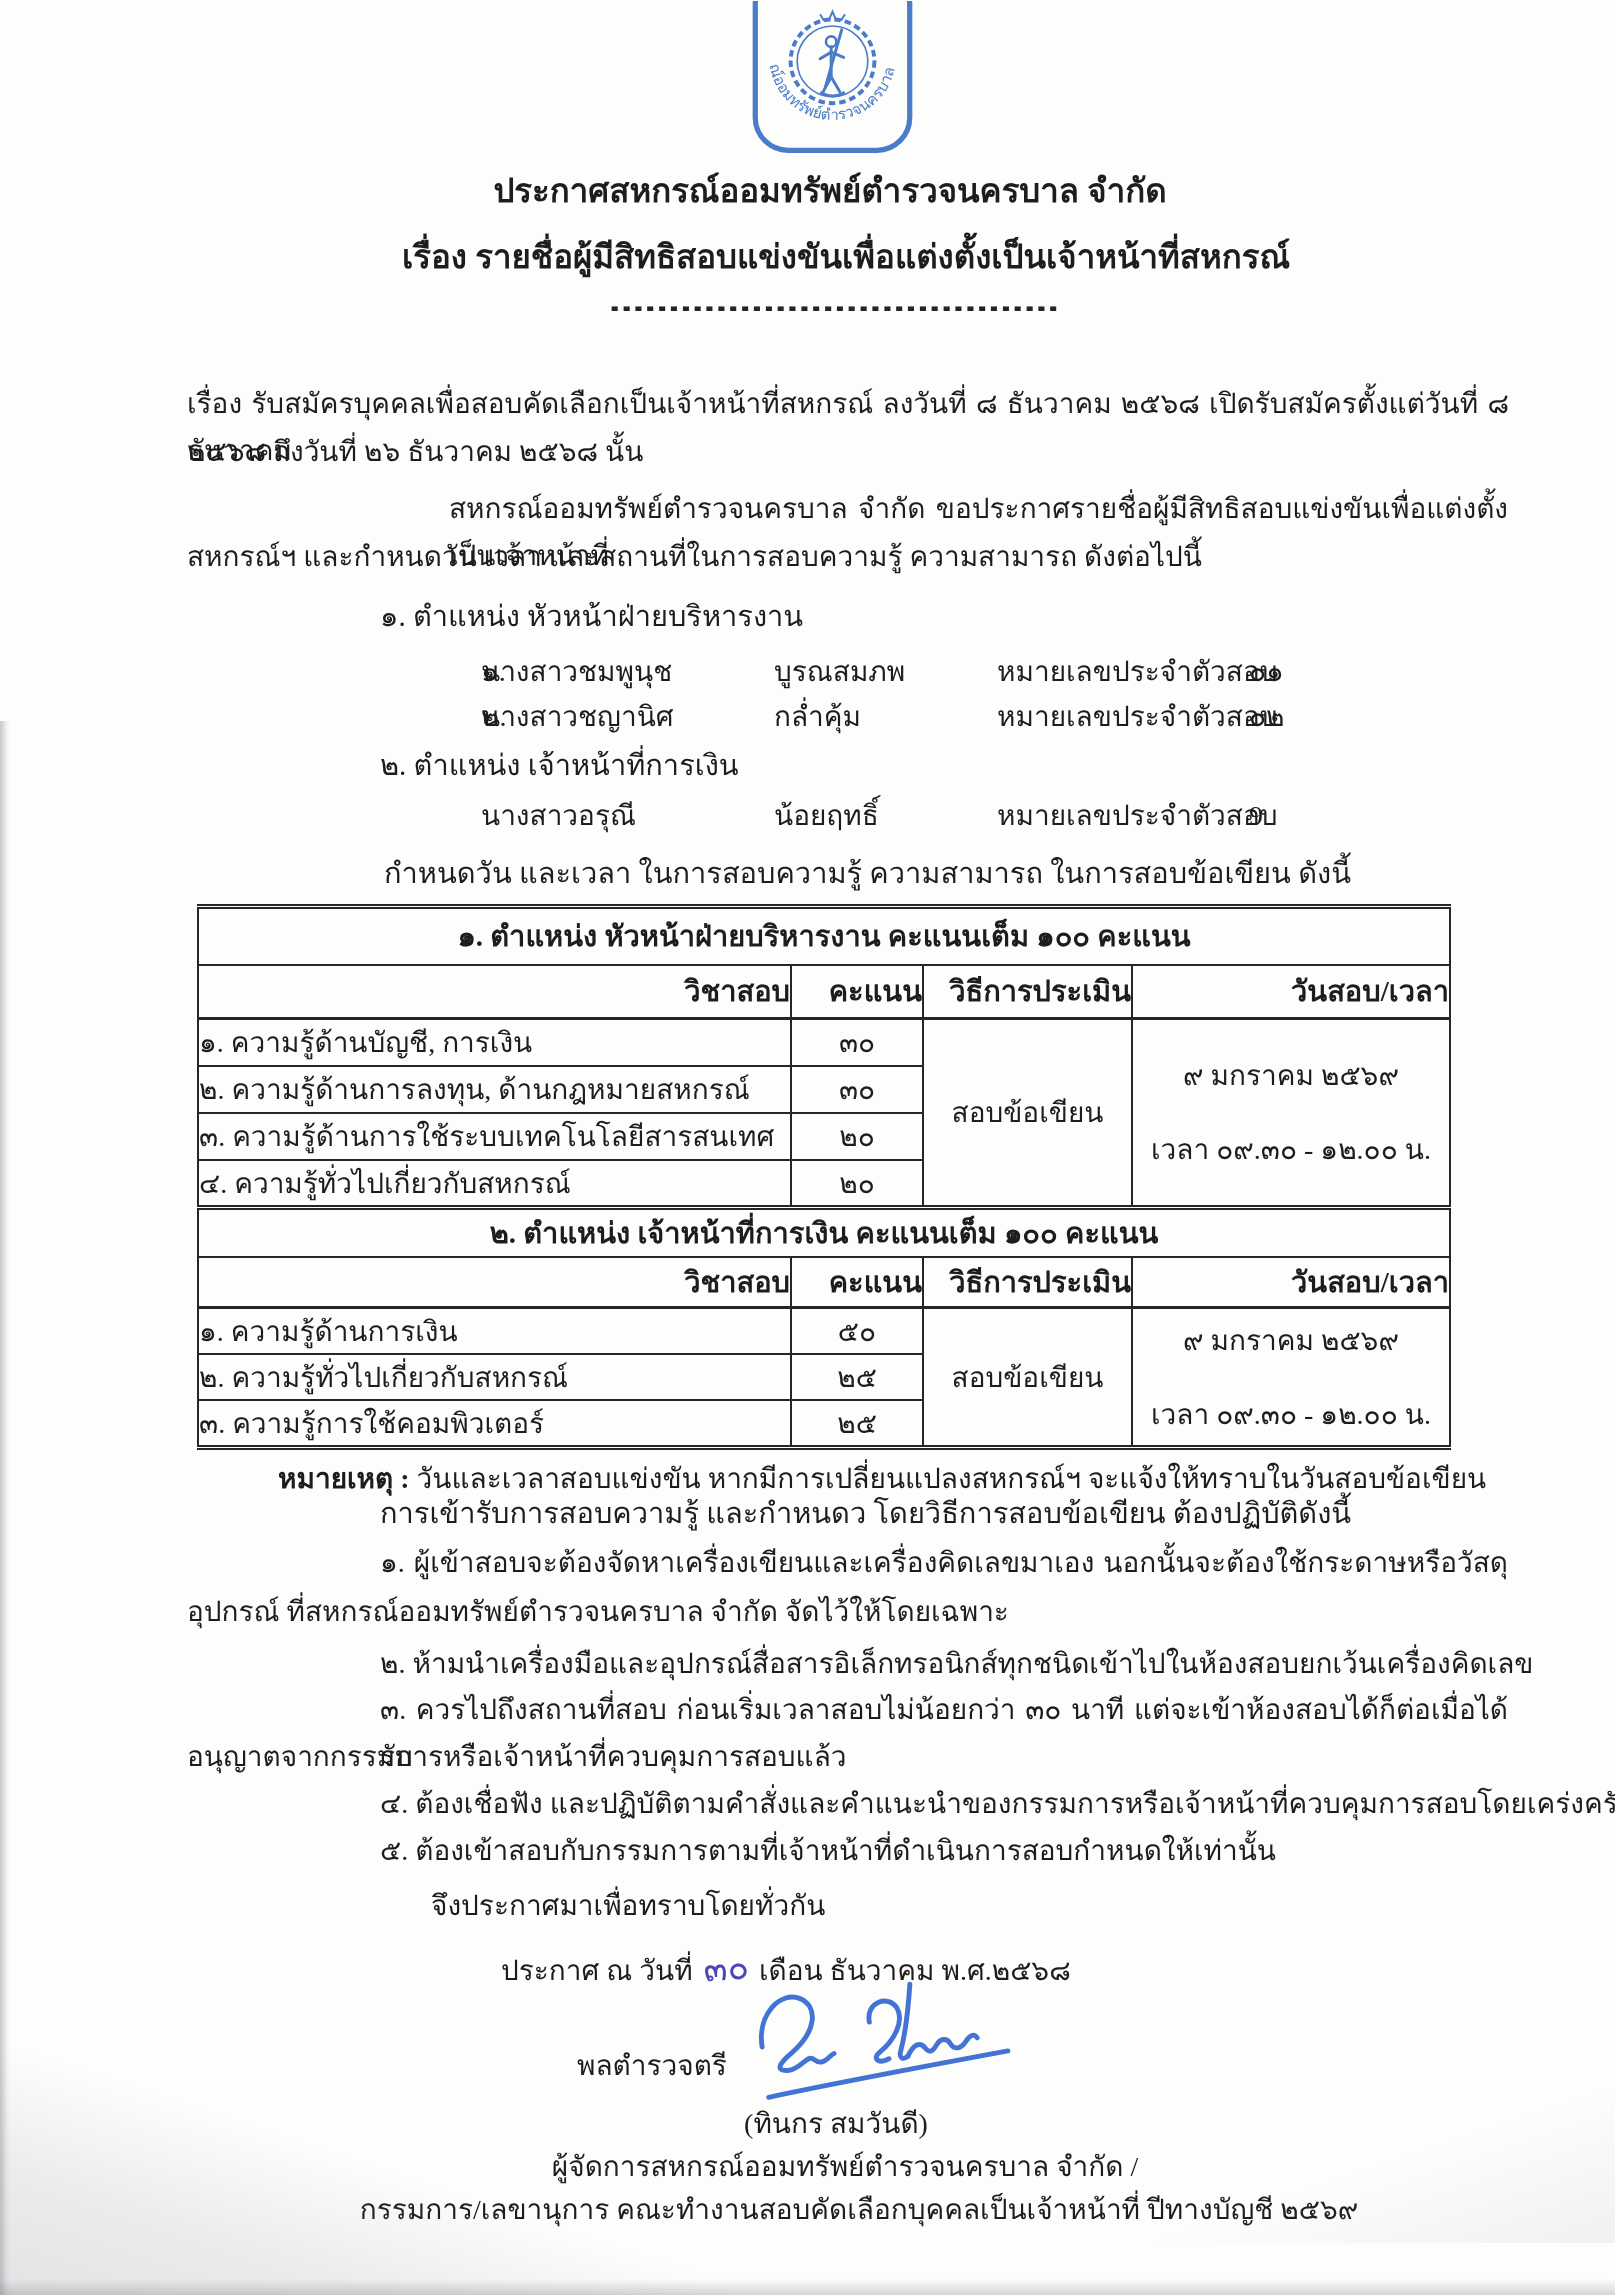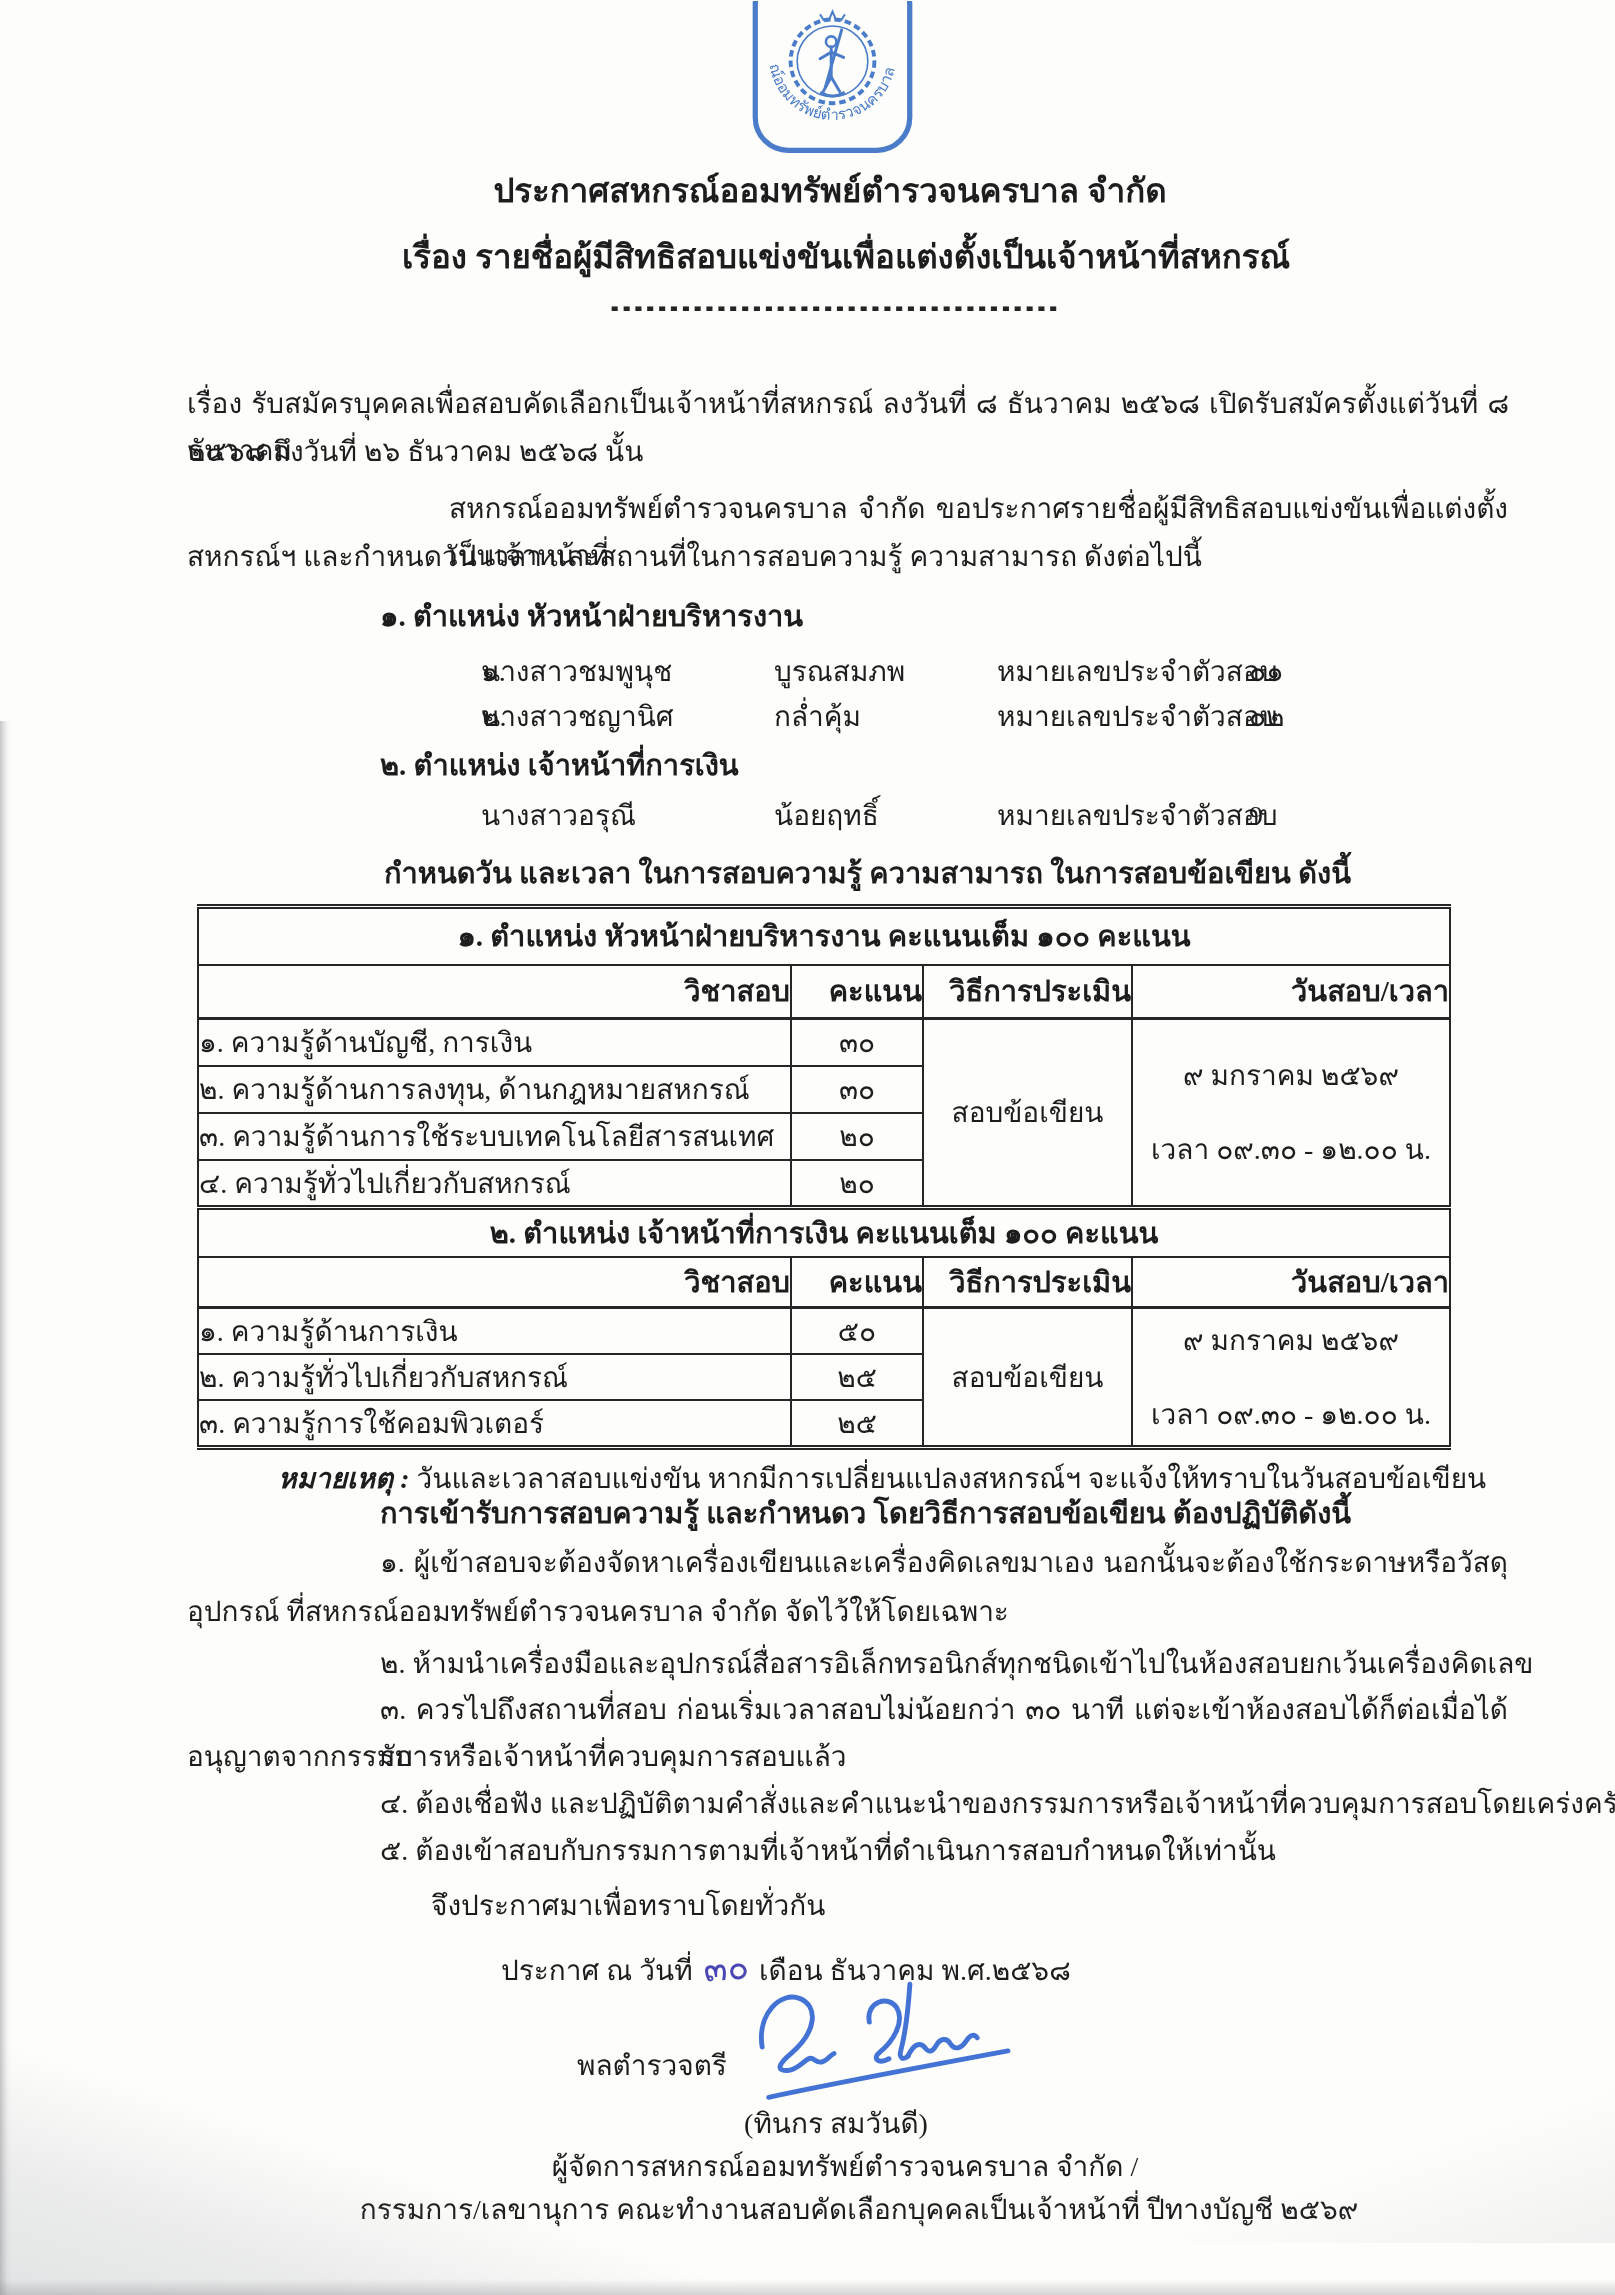--- a/index.html
+++ b/index.html
@@ -6,41 +6,41 @@
   .page{
     position:relative;
     width:1615px;height:2295px;
     margin:0 auto;
     background:#fdfdfb;
     overflow:hidden;
     font-family:"Liberation Serif","DejaVu Serif",serif;
     color:#1d1d1d;
   }
   .abs{position:absolute;}
-  .bold{font-weight:bold;font-style:italic;}
+  .bold{font-weight:bold;}
   .center{transform:translateX(-50%);}
   
   .title-line{font-size:33px;font-weight:bold;line-height:52px;white-space:nowrap;}
   
   .dashes{
     font-family:"DejaVu Sans Mono","Liberation Mono",monospace;
     font-size:19.7px;font-weight:bold;letter-spacing:0px;color:#242424;
     transform:translateX(-50%) scaleY(1.6);
     white-space:nowrap;
   }
   
   .bline{
     left:187px;width:1322px;height:47px;
     font-size:28px;line-height:47px;
     white-space:nowrap;
   }
   .stretch{white-space:normal;text-align:justify;text-align-last:justify;}
   .ind{padding-left:262px;width:1059px;}
   .ind2{padding-left:193px;width:1128px;}
-  .hline{font-size:29px;font-weight:bold;line-height:47px;white-space:nowrap;}
+  .hline{font-size:29px;font-weight:normal;line-height:47px;white-space:nowrap;}
   
   .cand{left:187px;width:1322px;height:47px;font-size:28px;line-height:47px;}
   .cand span{position:absolute;white-space:nowrap;}
   .c-name{left:294px;}
   .c-sur{left:587px;}
   .c-lab{left:810px;}
   .c-num{left:1062px;}
   
   table.exam{
     border-collapse:collapse;table-layout:fixed;

